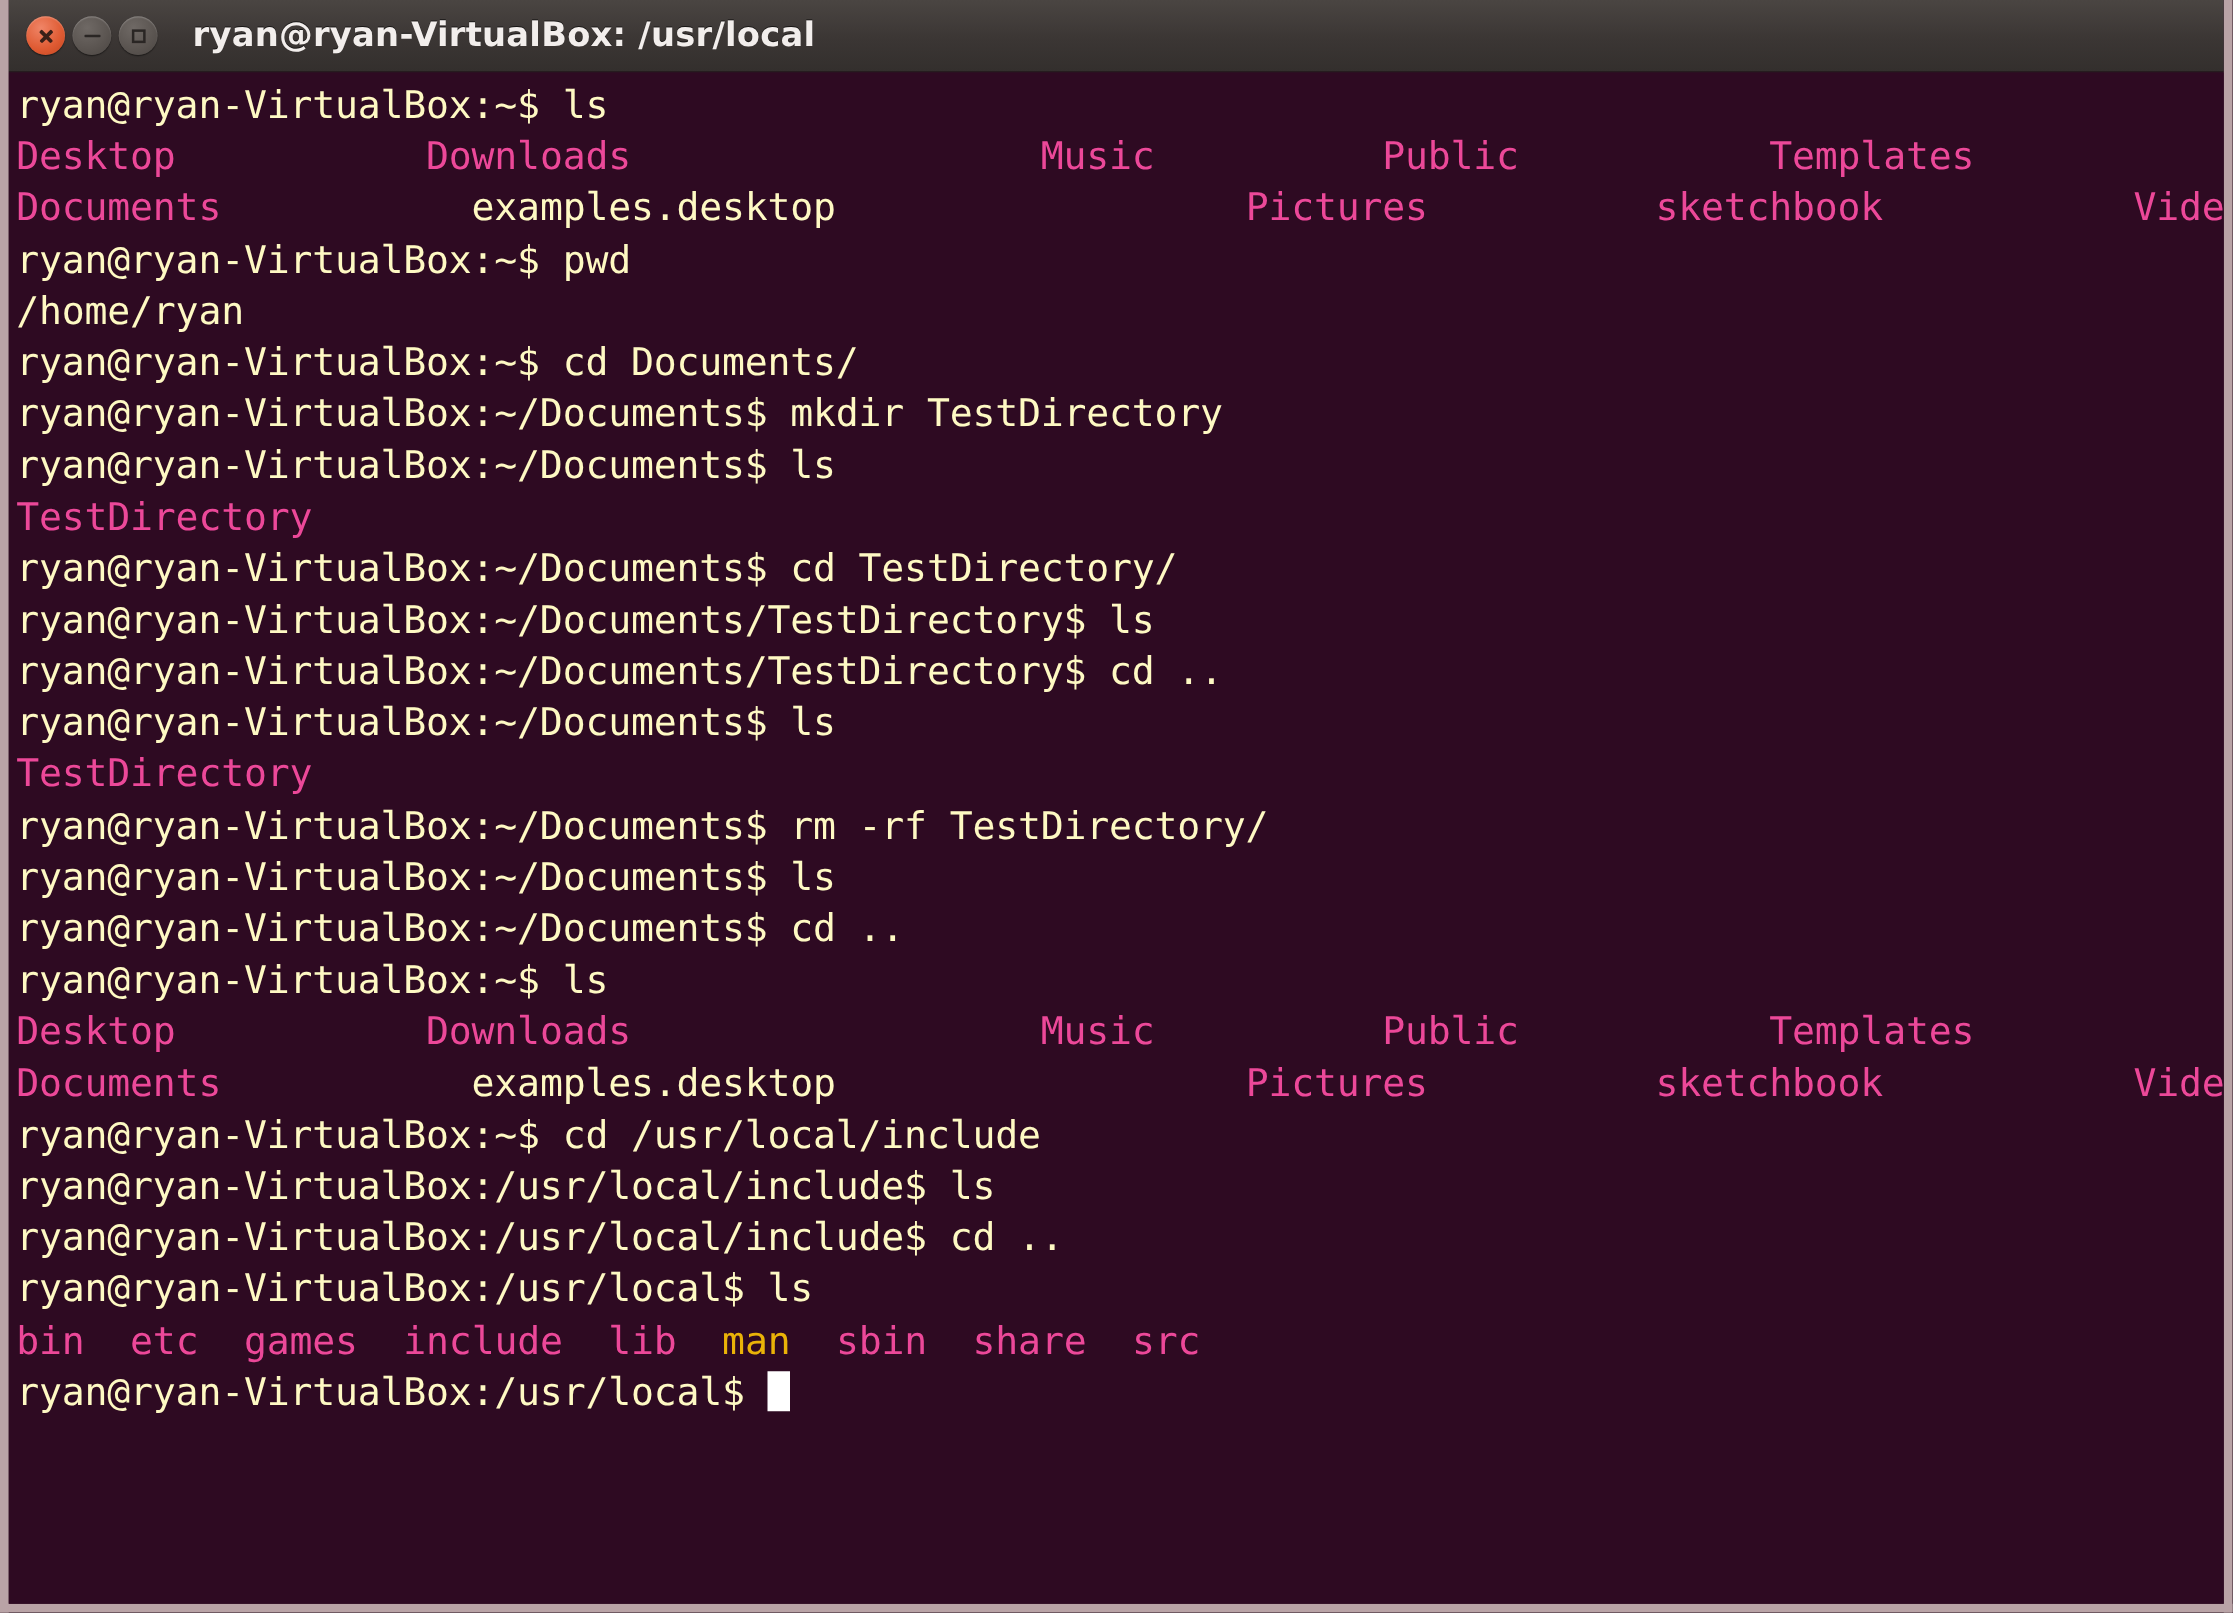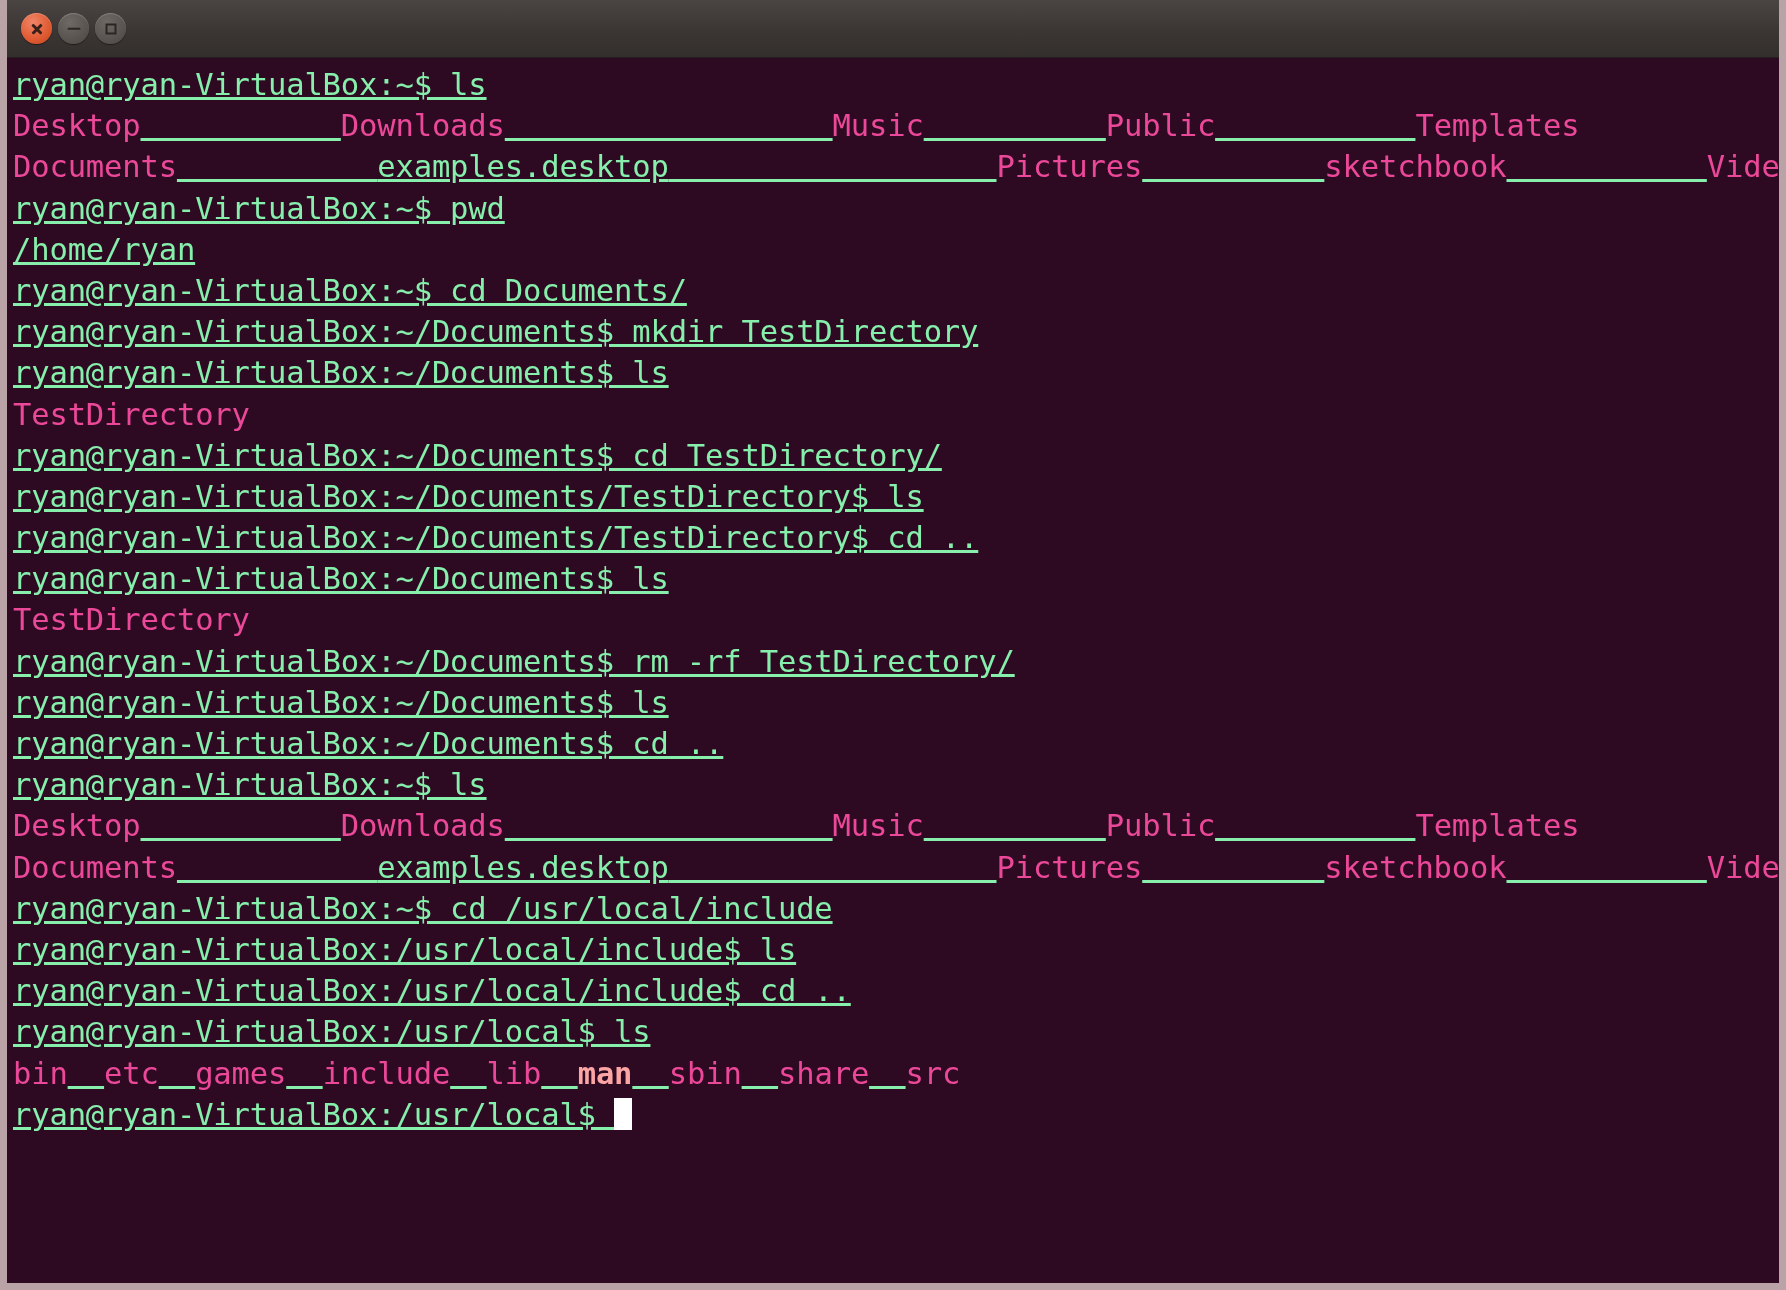--- a/index.html
+++ b/index.html
@@ -108,23 +108,23 @@
   }
   #terminal-screen {
     font-family: "DejaVu Sans Mono", "Liberation Mono", monospace;
     font-size: 30.5px;
     line-height: 41.2px;
     white-space: pre;
     color: #ffffff;
     letter-spacing: -0.15px;
   }
   .line { height: 41.2px; }
-  .c-default { color: #86efac; text-decoration: underline; }
+  .c-default { color: #fef9c3; }
   .c-dir     { color: #ec4899; }
-  .c-link    { color: #fca5a5; font-weight: bold; }
+  .c-link    { color: #eab308; }
   #cursor-block {
     display: inline-block;
     width: 18px;
     height: 32px;
     background: #ffffff;
     vertical-align: -5px;
   }
 </style>
 </head>
 <body>
@@ -134,19 +134,20 @@
   <div id="title-bar">
     <div class="win-btn" id="close-button">
       <span class="glyph-x"></span>
     </div>
     <div class="win-btn" id="minimize-button">
       <span class="glyph-minus"></span>
     </div>
     <div class="win-btn" id="maximize-button">
       <span class="glyph-square"></span>
     </div>
+    <div id="window-title">ryan@ryan-VirtualBox: /usr/local</div>
   </div>
 
   <div id="terminal-body">
     <div id="terminal-screen"><div class="line"><span class="c-default">ryan@ryan-VirtualBox:~$ ls</span></div><div class="line"><span class="c-dir">Desktop</span><span class="c-default">           </span><span class="c-dir">Downloads</span><span class="c-default">                  </span><span class="c-dir">Music</span><span class="c-default">          </span><span class="c-dir">Public</span><span class="c-default">           </span><span class="c-dir">Templates</span></div><div class="line"><span class="c-dir">Documents</span><span class="c-default">           </span><span class="c-default">examples.desktop</span><span class="c-default">                  </span><span class="c-dir">Pictures</span><span class="c-default">          </span><span class="c-dir">sketchbook</span><span class="c-default">           </span><span class="c-dir">Videos</span></div><div class="line"><span class="c-default">ryan@ryan-VirtualBox:~$ pwd</span></div><div class="line"><span class="c-default">/home/ryan</span></div><div class="line"><span class="c-default">ryan@ryan-VirtualBox:~$ cd Documents/</span></div><div class="line"><span class="c-default">ryan@ryan-VirtualBox:~/Documents$ mkdir TestDirectory</span></div><div class="line"><span class="c-default">ryan@ryan-VirtualBox:~/Documents$ ls</span></div><div class="line"><span class="c-dir">TestDirectory</span></div><div class="line"><span class="c-default">ryan@ryan-VirtualBox:~/Documents$ cd TestDirectory/</span></div><div class="line"><span class="c-default">ryan@ryan-VirtualBox:~/Documents/TestDirectory$ ls</span></div><div class="line"><span class="c-default">ryan@ryan-VirtualBox:~/Documents/TestDirectory$ cd ..</span></div><div class="line"><span class="c-default">ryan@ryan-VirtualBox:~/Documents$ ls</span></div><div class="line"><span class="c-dir">TestDirectory</span></div><div class="line"><span class="c-default">ryan@ryan-VirtualBox:~/Documents$ rm -rf TestDirectory/</span></div><div class="line"><span class="c-default">ryan@ryan-VirtualBox:~/Documents$ ls</span></div><div class="line"><span class="c-default">ryan@ryan-VirtualBox:~/Documents$ cd ..</span></div><div class="line"><span class="c-default">ryan@ryan-VirtualBox:~$ ls</span></div><div class="line"><span class="c-dir">Desktop</span><span class="c-default">           </span><span class="c-dir">Downloads</span><span class="c-default">                  </span><span class="c-dir">Music</span><span class="c-default">          </span><span class="c-dir">Public</span><span class="c-default">           </span><span class="c-dir">Templates</span></div><div class="line"><span class="c-dir">Documents</span><span class="c-default">           </span><span class="c-default">examples.desktop</span><span class="c-default">                  </span><span class="c-dir">Pictures</span><span class="c-default">          </span><span class="c-dir">sketchbook</span><span class="c-default">           </span><span class="c-dir">Videos</span></div><div class="line"><span class="c-default">ryan@ryan-VirtualBox:~$ cd /usr/local/include</span></div><div class="line"><span class="c-default">ryan@ryan-VirtualBox:/usr/local/include$ ls</span></div><div class="line"><span class="c-default">ryan@ryan-VirtualBox:/usr/local/include$ cd ..</span></div><div class="line"><span class="c-default">ryan@ryan-VirtualBox:/usr/local$ ls</span></div><div class="line"><span class="c-dir">bin</span><span class="c-default">  </span><span class="c-dir">etc</span><span class="c-default">  </span><span class="c-dir">games</span><span class="c-default">  </span><span class="c-dir">include</span><span class="c-default">  </span><span class="c-dir">lib</span><span class="c-default">  </span><span class="c-link">man</span><span class="c-default">  </span><span class="c-dir">sbin</span><span class="c-default">  </span><span class="c-dir">share</span><span class="c-default">  </span><span class="c-dir">src</span></div><div class="line"><span class="c-default">ryan@ryan-VirtualBox:/usr/local$ </span><span id="cursor-block"></span></div></div>
   </div>
 
 </div>
 
 </body></html>

